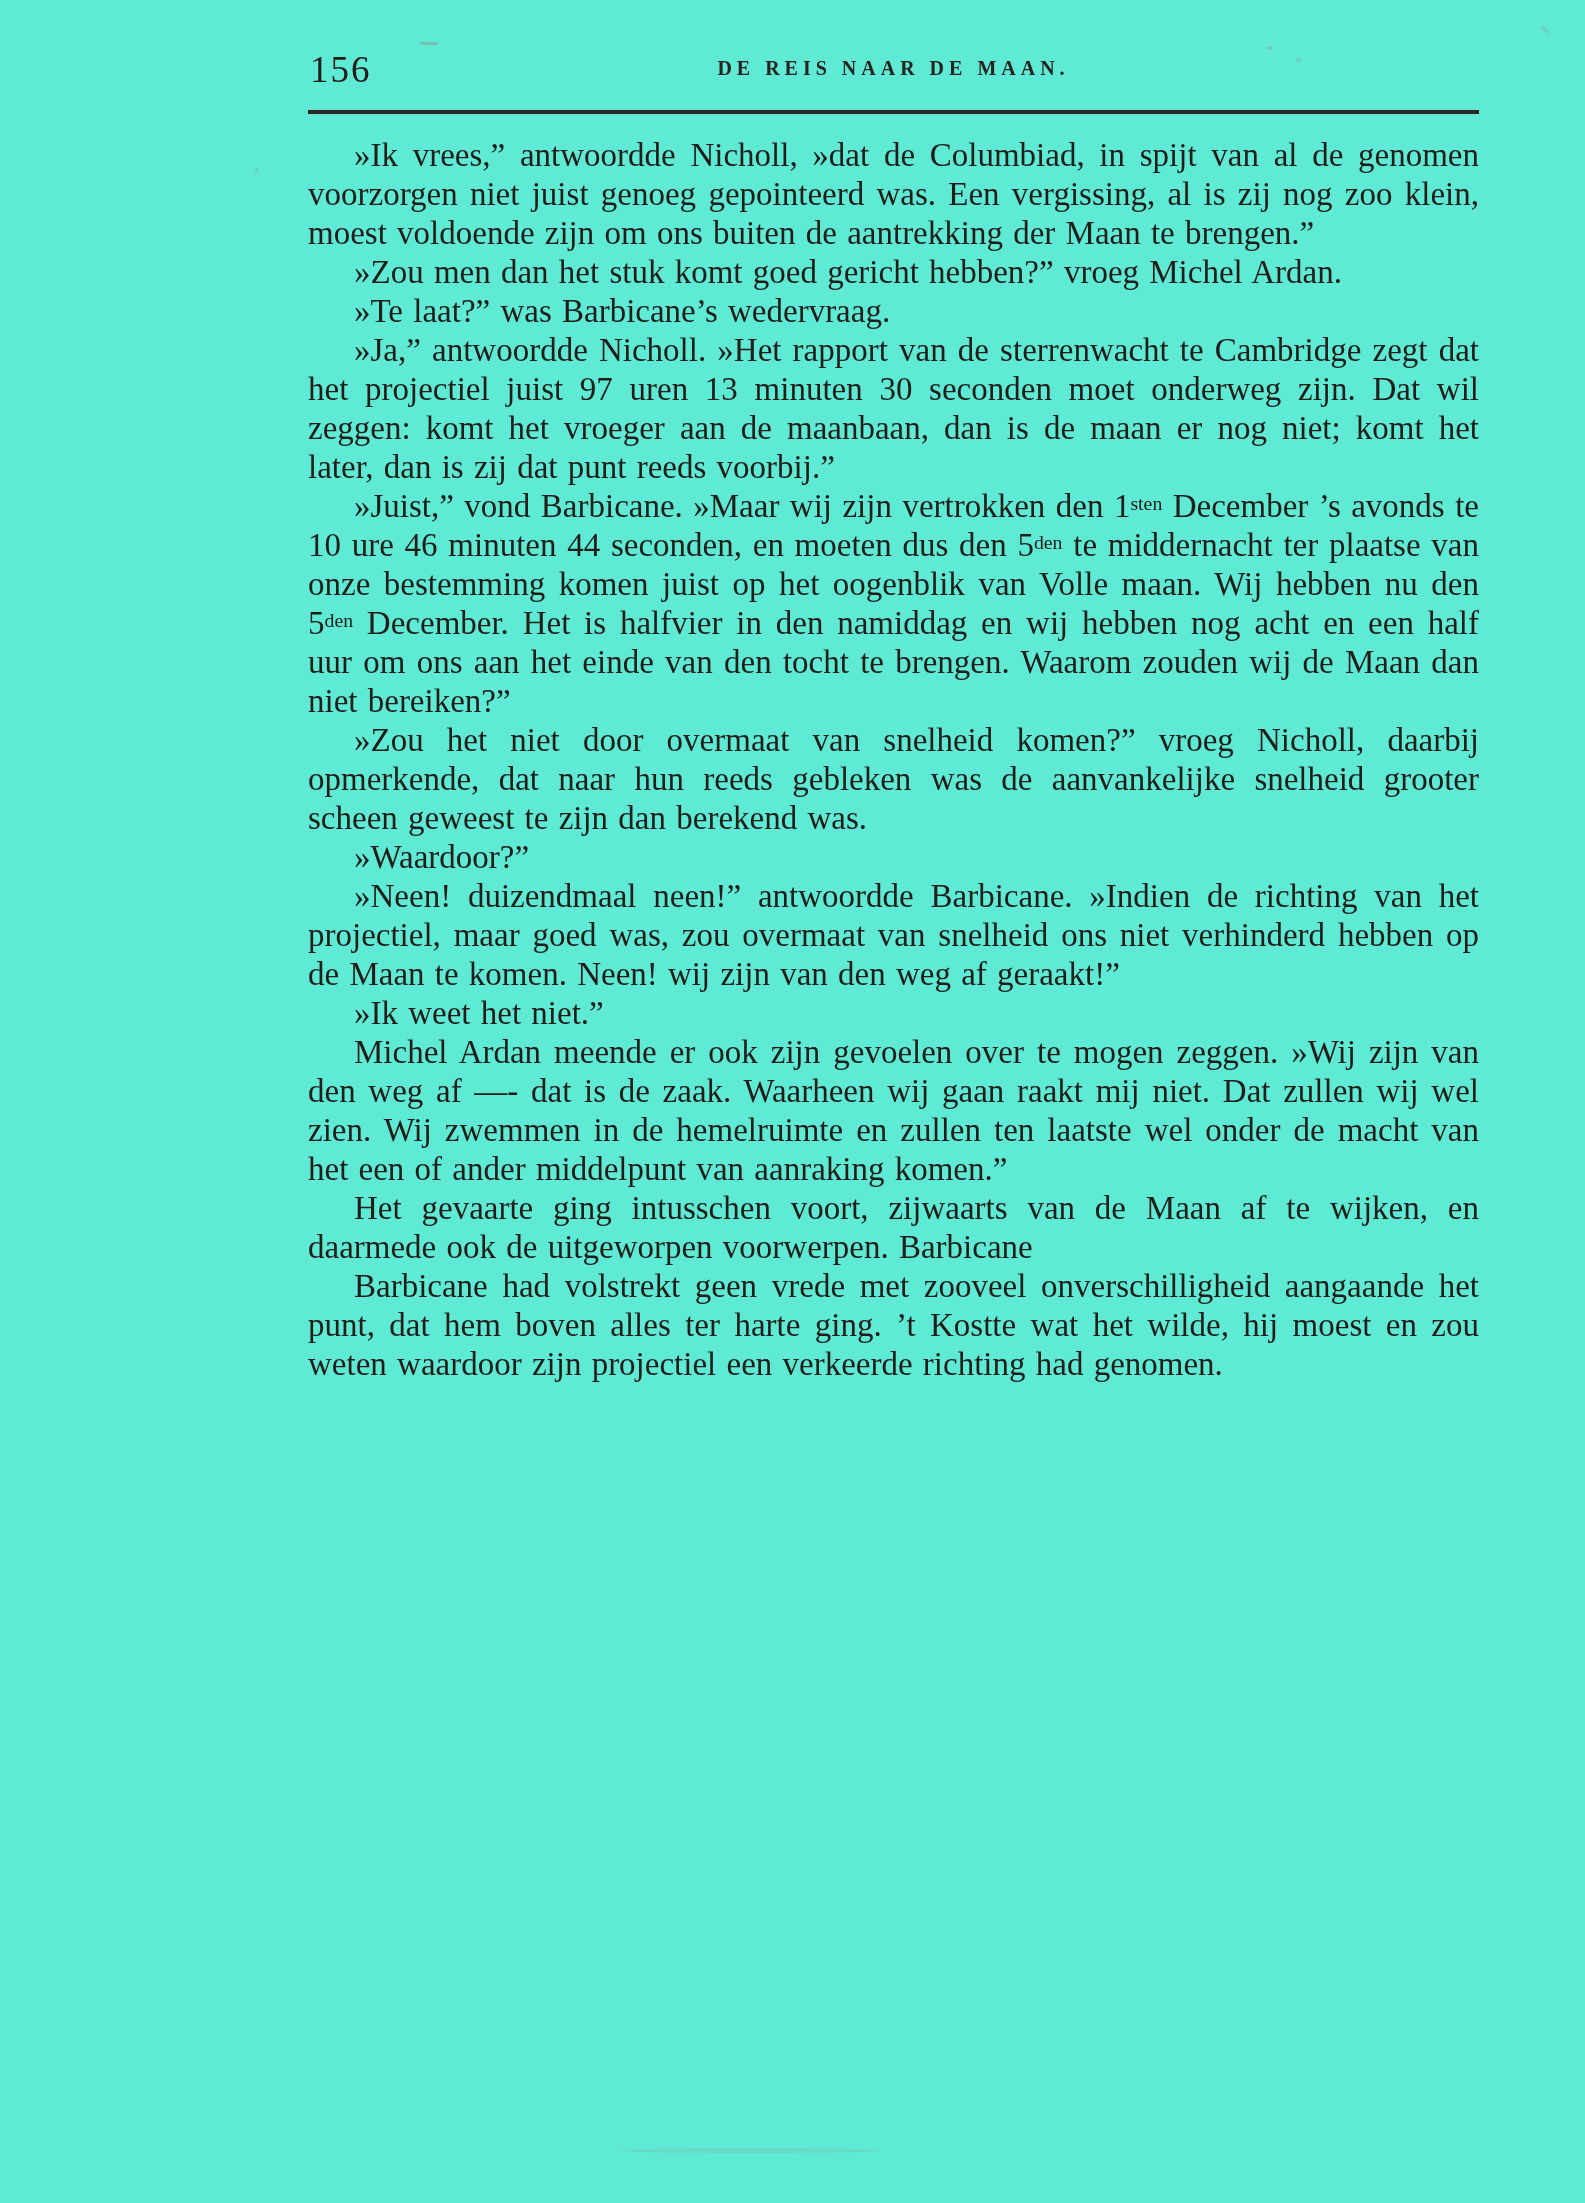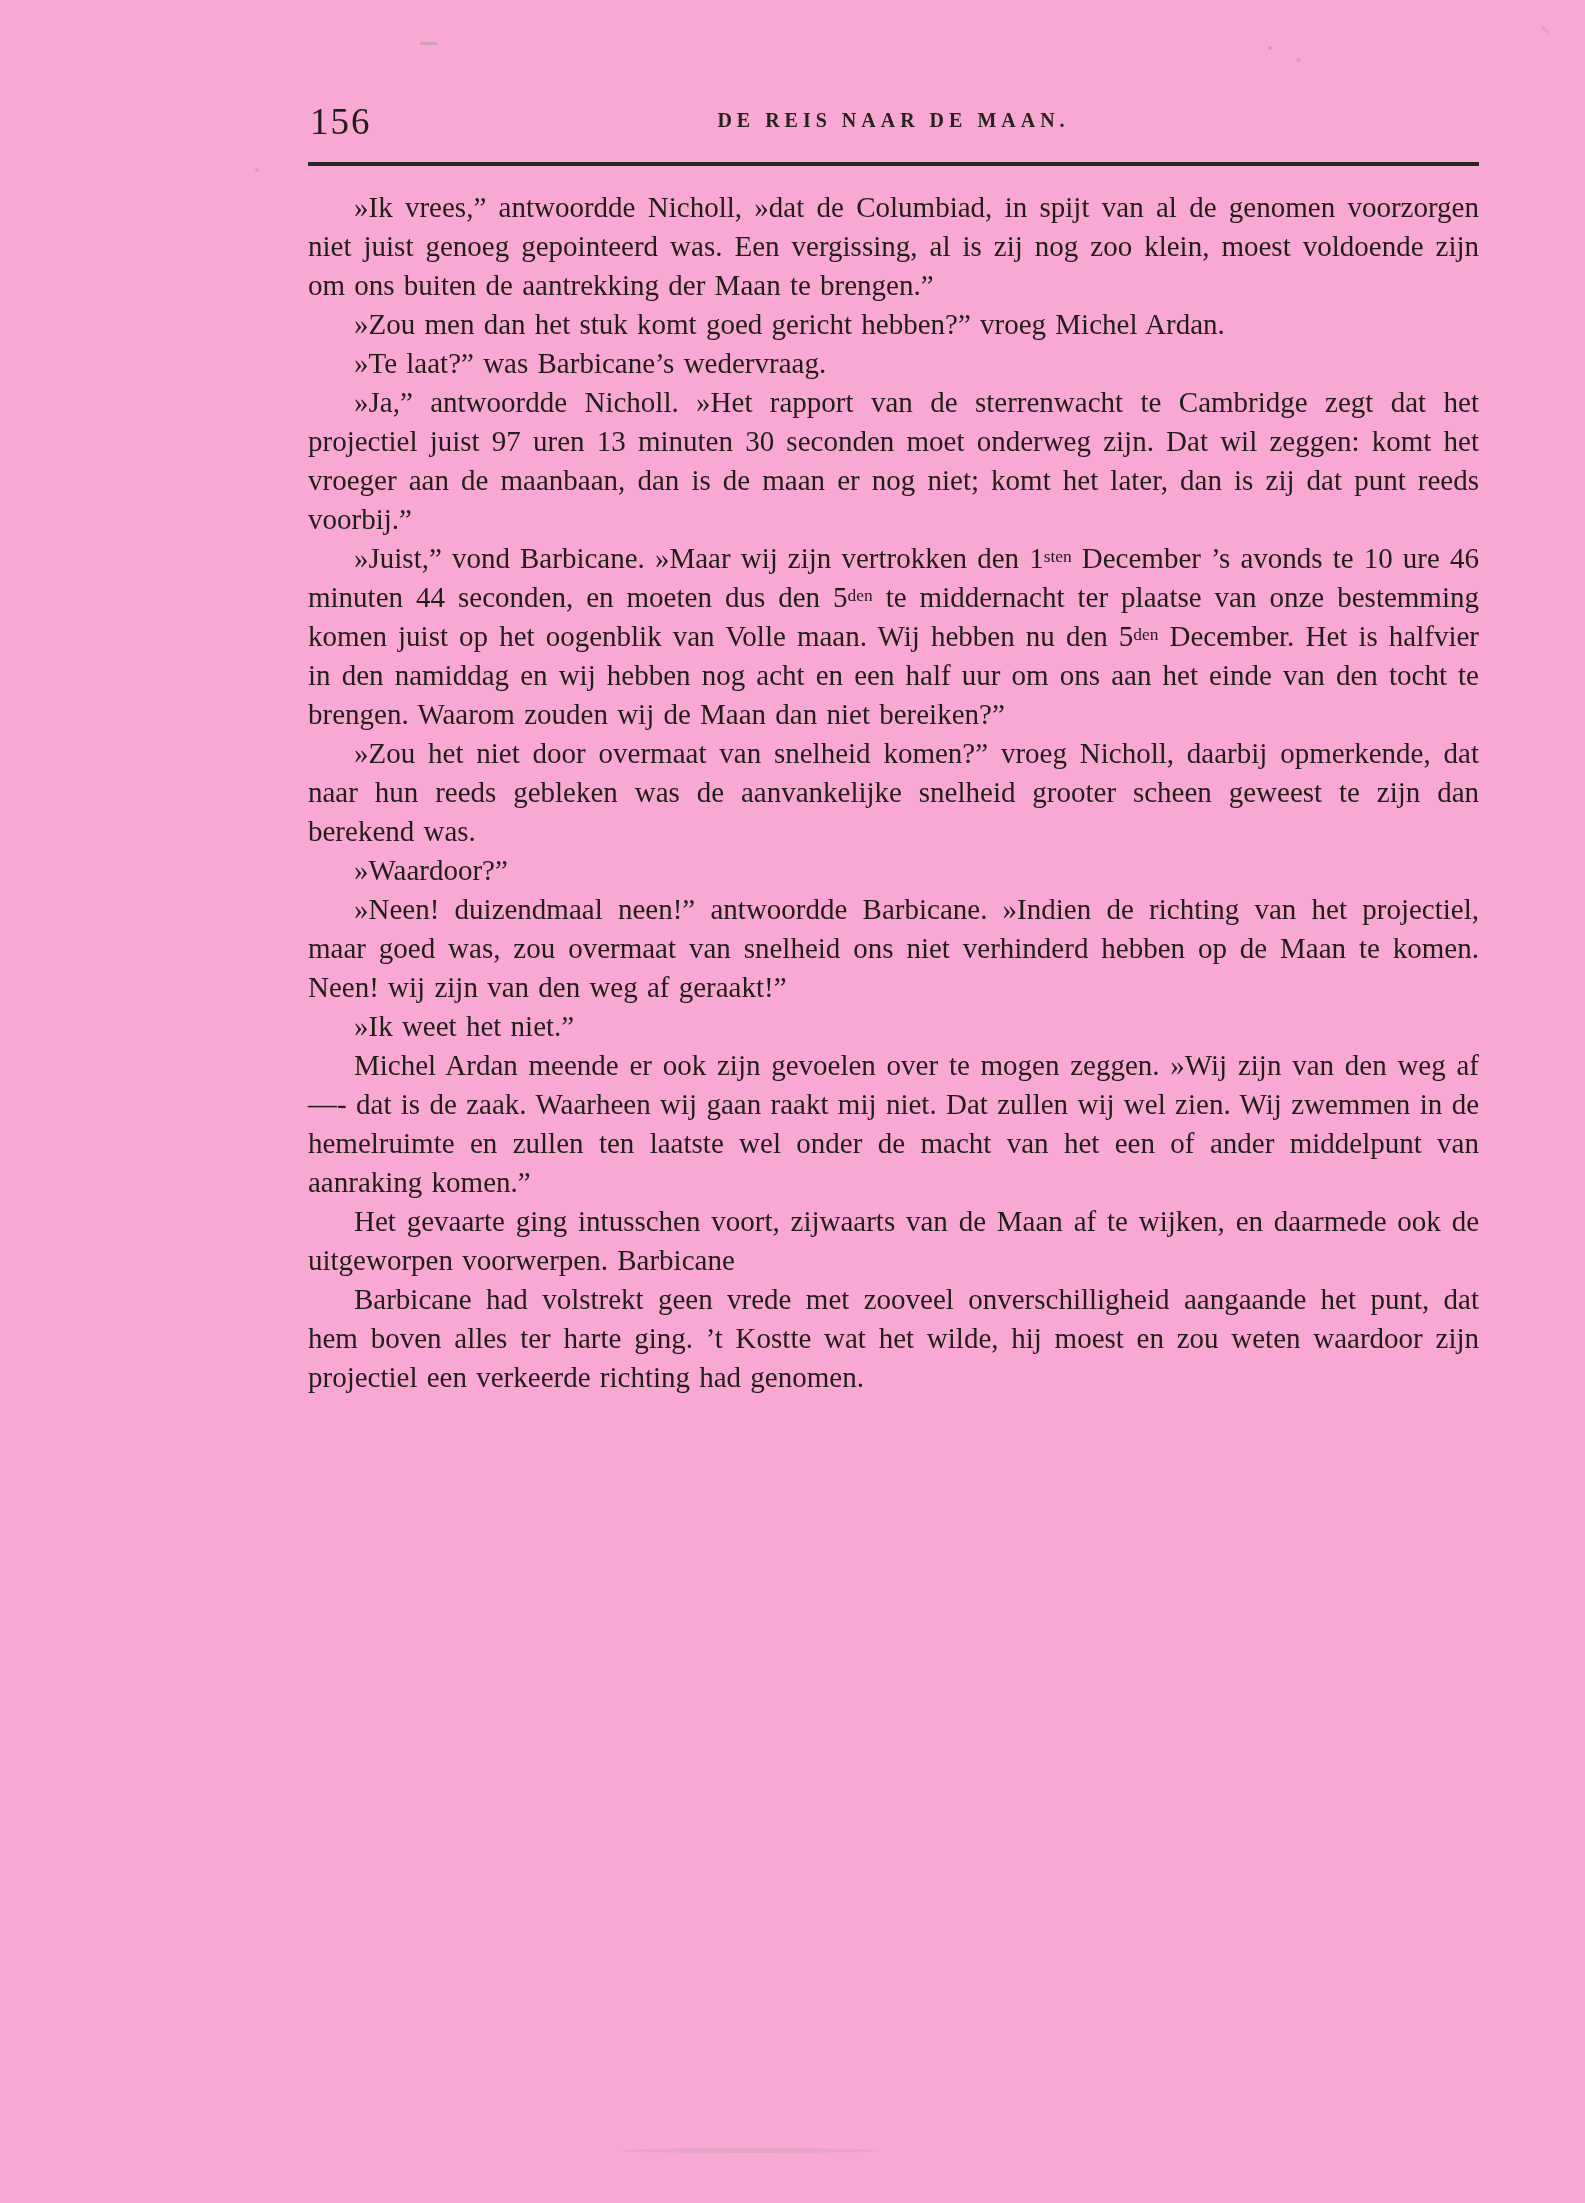--- a/index.html
+++ b/index.html
@@ -5,23 +5,23 @@
   html, body {
     margin: 0;
     padding: 0;
     background: #e9e7e2;
   }
   .page {
     position: relative;
     width: 1585px;
     height: 2203px;
     margin: 0 auto;
-    background: #f9a8d4;
+    background: #5eead4;
     box-sizing: border-box;
-    padding: 100px 106px 0 308px;
+    padding: 48px 106px 0 308px;
     font-family: "Liberation Serif", "DejaVu Serif", serif;
     color: #211e1a;
     overflow: hidden;
   }
   .header {
     position: relative;
     height: 52px;
   }
   .page-num {
     position: absolute;
@@ -41,21 +41,21 @@
     white-space: nowrap;
     color: #26221d;
   }
   .rule {
     border: none;
     border-top: 4px solid #2b2720;
     margin: 10px 0 0 0;
   }
   .body-text {
     margin-top: 22px;
-    font-size: 29px;
+    font-size: 33px;
     line-height: 39px;
     text-align: justify;
     word-spacing: 2px;
   }
   .body-text p {
     margin: 0;
     text-indent: 46px;
   }
   .body-text sup {
     font-size: 0.6em;

